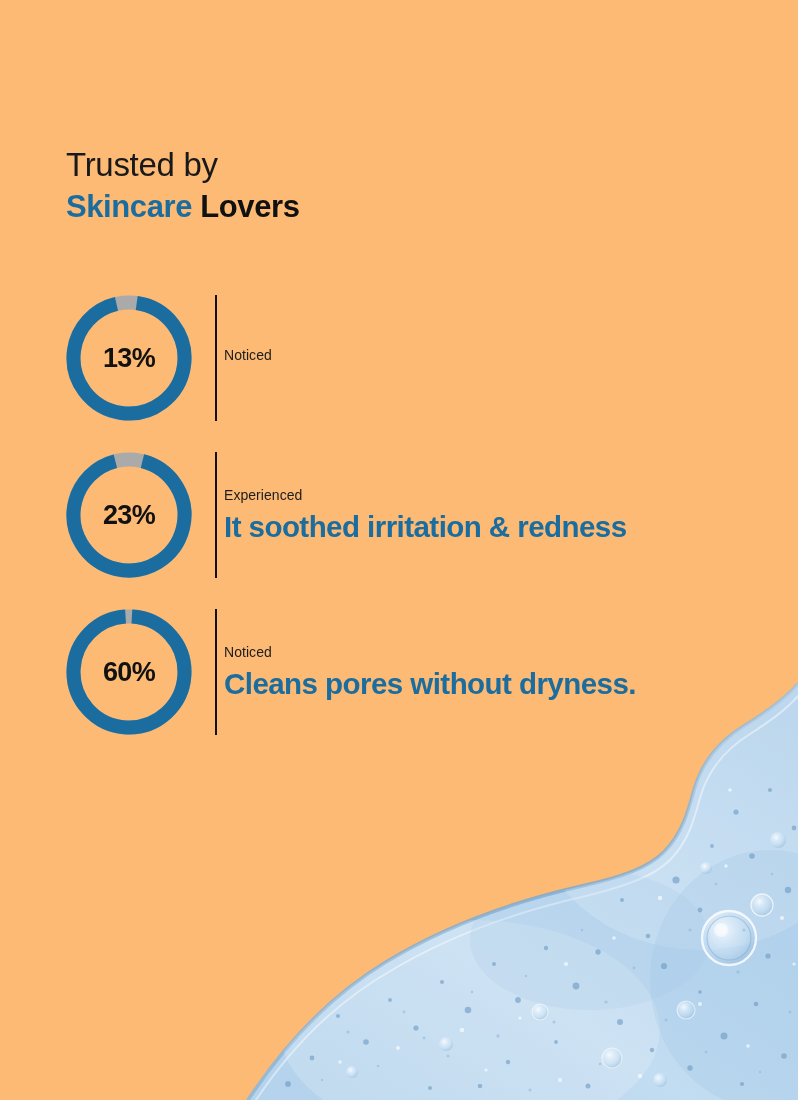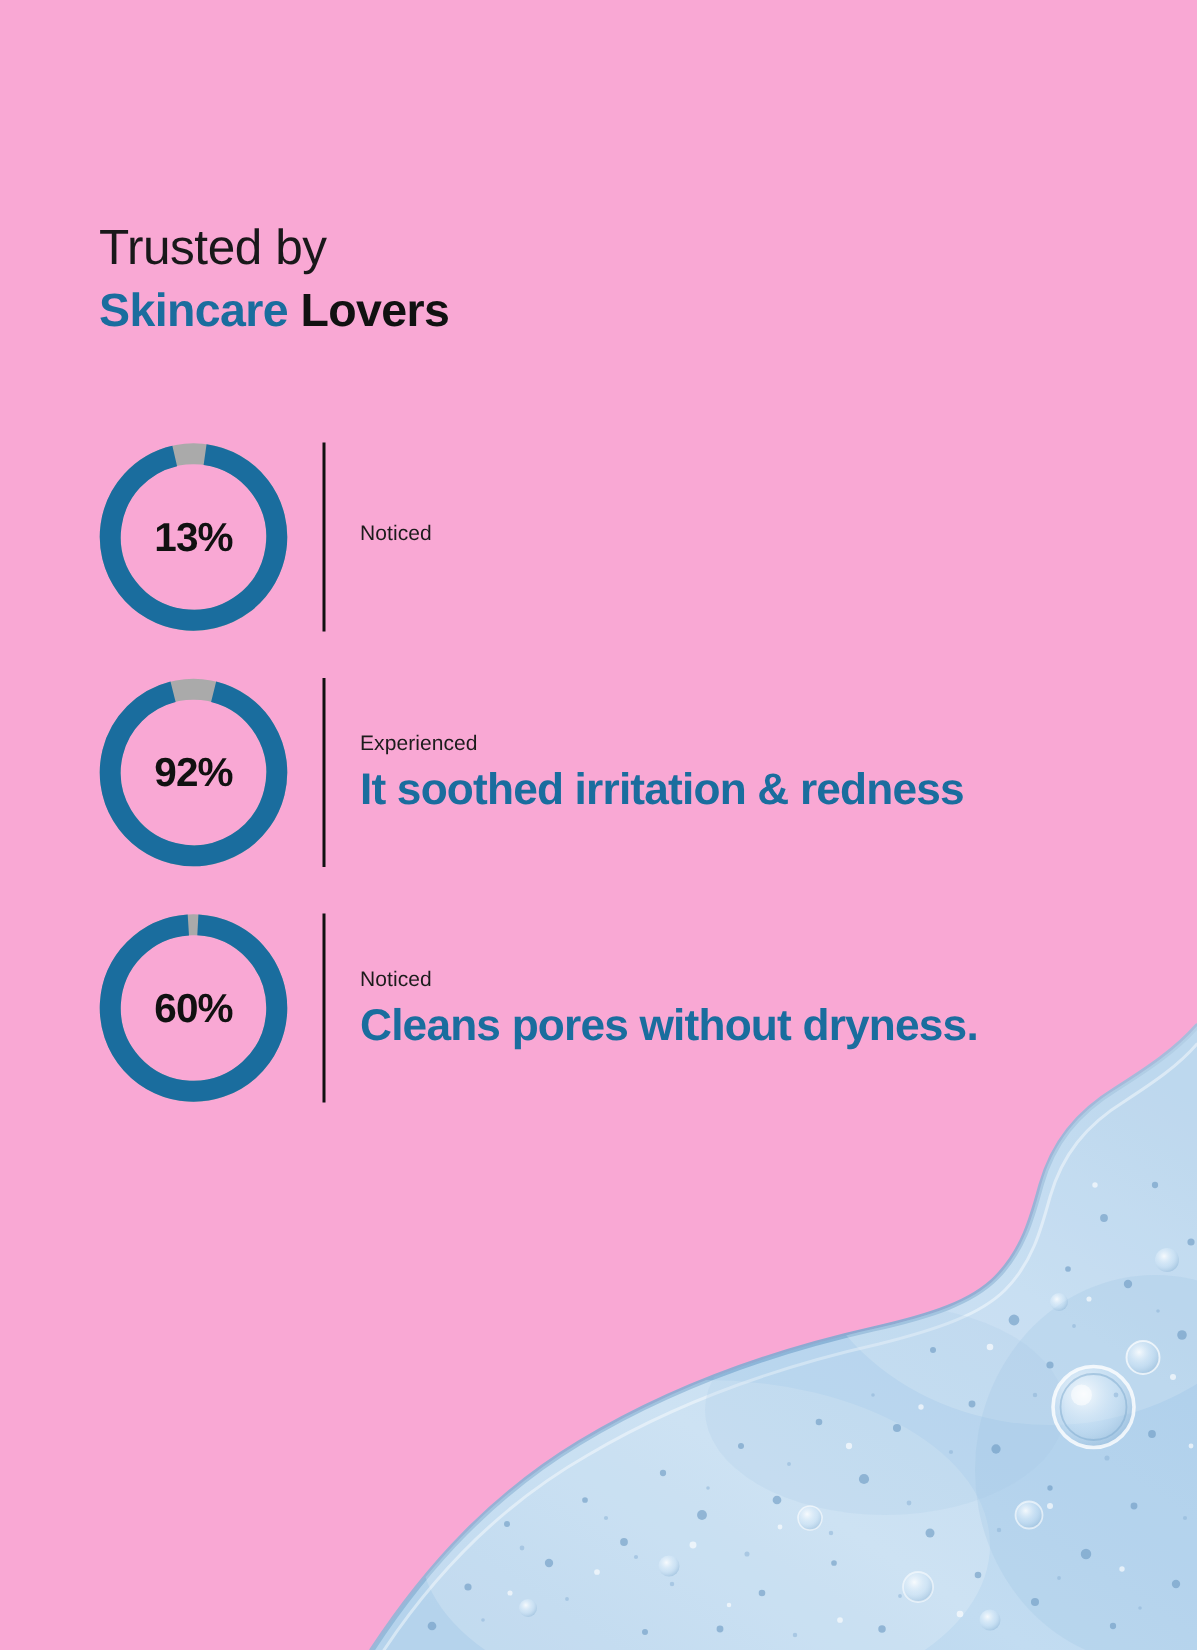--- a/index.html
+++ b/index.html
@@ -9,21 +9,21 @@
     height: 1100px;
     background: #ffffff;
     font-family: "Liberation Sans", sans-serif;
     overflow: hidden;
   }
 
   .page {
     position: relative;
     width: 798px;
     height: 1100px;
-    background: #f9a8d4;
+    background: #fdba74;
     overflow: hidden;
   }
 
   
   .gel-art {
     position: absolute;
     left: 0;
     top: 0;
     width: 798px;
     height: 1100px;
@@ -101,21 +101,21 @@
     flex: 0 0 auto;
     width: 2px;
     height: 126px;
     background: #111111;
     margin-left: 23px;
   }
 
   
   .stat-copy {
     flex: 1 1 auto;
-    padding-left: 23px;
+    padding-left: 7px;
     display: flex;
     flex-direction: column;
     justify-content: center;
   }
   .stat-eyebrow {
     font-size: 14px;
     font-weight: 400;
     color: #1c1c1c;
     letter-spacing: 0.05px;
     line-height: 1.3;
@@ -326,21 +326,21 @@
         <div class="stat-eyebrow">Noticed</div>
       </div>
     </div>
 
     <div class="stat-row r1">
       <div class="donut">
         <svg width="126" height="126" viewBox="0 0 126 126">
           <circle cx="63" cy="63" r="55.5" fill="none" stroke="#aaaaaa" stroke-width="14"></circle>
           <circle class="arc" cx="63" cy="63" r="55.5" fill="none" stroke="#1a6d9e" stroke-width="14" stroke-linecap="butt" transform="rotate(-76 63 63)" stroke-dasharray="320.8194417845897 27.89734276387736"></circle>
         </svg>
-        <div class="donut-value">92%</div>
+        <div class="donut-value">23%</div>
       </div>
       <div class="divider"></div>
       <div class="stat-copy">
         <div class="stat-eyebrow">Experienced</div>
         <div class="stat-headline">It soothed irritation &amp; redness</div>
       </div>
     </div>
 
     <div class="stat-row r2">
       <div class="donut">

